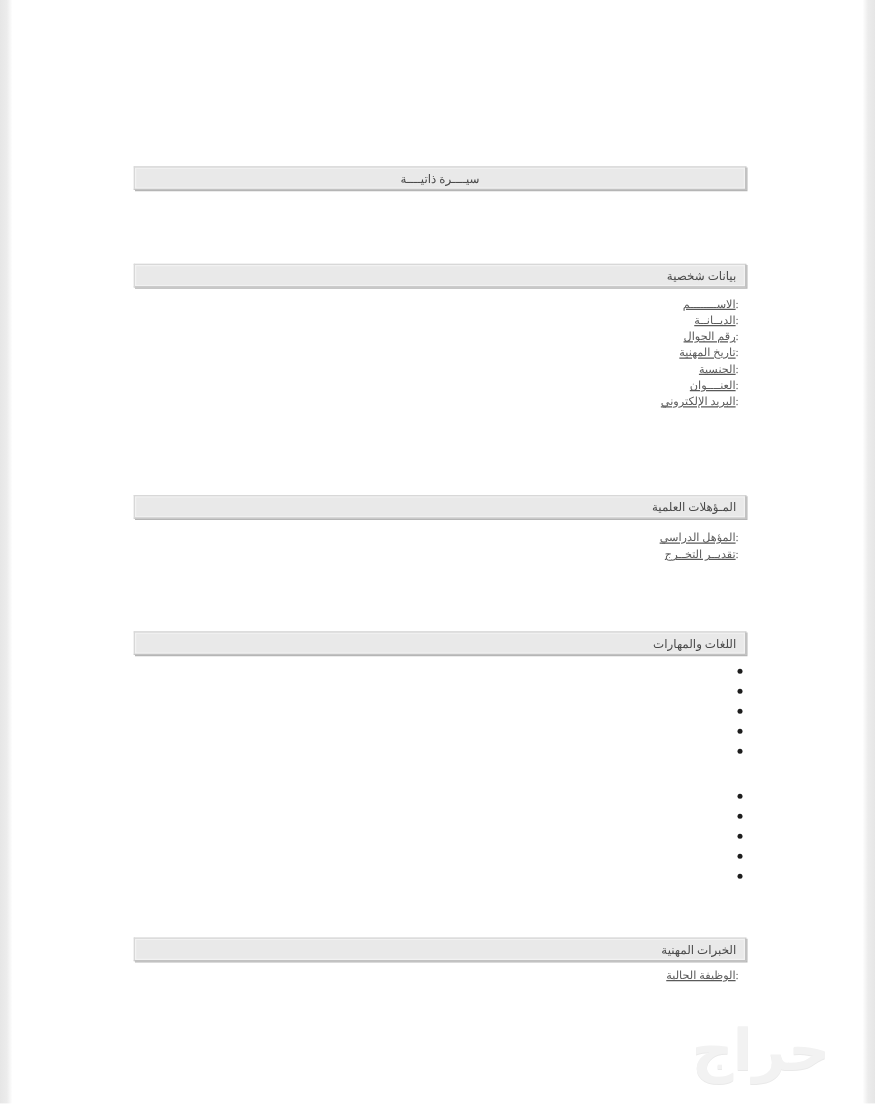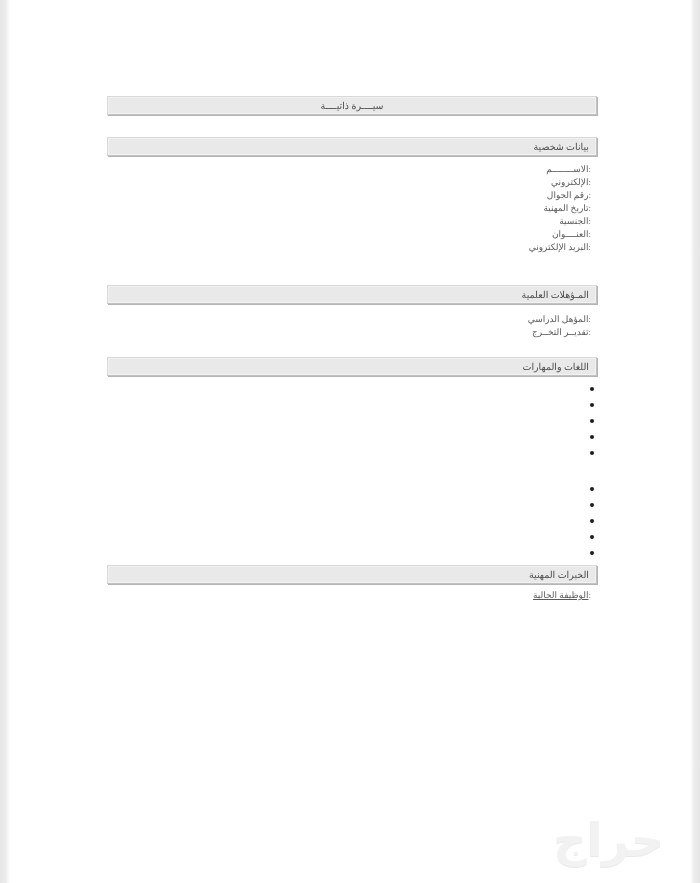--- a/index.html
+++ b/index.html
@@ -54,20 +54,21 @@
     border: 1px solid #c2c2c2;
     border-top-color: #d8d8d8;
     border-left-color: #d8d8d8;
     box-shadow: inset 0 0 0 1px #f2f2f2, 1px 1px 0 0 #b5b5b5;
     display: flex;
     align-items: center;
     padding: 0 7px;
     color: #4a4a4a;
     font-size: 9.5px;
     letter-spacing: 0.2px;
+    margin-top: 37px;
   }
   .bar.title-bar {
     justify-content: center;
   }
   .bar.section-bar {
     justify-content: flex-start; 
     align-items: center;
   }
   .bar-text {
     white-space: nowrap;
@@ -79,20 +80,21 @@
   }
   .field-row {
     display: flex;
     justify-content: flex-start;
     align-items: baseline;
     height: 13px;
     color: #5a5a5a;
     font-size: 9px;
   }
   .field-row .label {
+    text-decoration: underline;
     white-space: nowrap;
   }
   .field-row .colon {
     padding-right: 6px;
     text-decoration: none;
   }
   
   .bullets {
     margin: 0;
     padding: 0;
@@ -176,21 +178,21 @@
 
       <div class="sp-8"></div>
 
       <div class="fields">
         <div class="field-row">
           <span class="colon">:</span>
           <span class="label">الاســــــــم</span>
         </div>
         <div class="field-row">
           <span class="colon">:</span>
-          <span class="label">الإلكتروني</span>
+          <span class="label">الديــانــة</span>
         </div>
         <div class="field-row">
           <span class="colon">:</span>
           <span class="label">رقم الجوال</span>
         </div>
         <div class="field-row">
           <span class="colon">:</span>
           <span class="label">تاريخ المهنية</span>
         </div>
         <div class="field-row">

